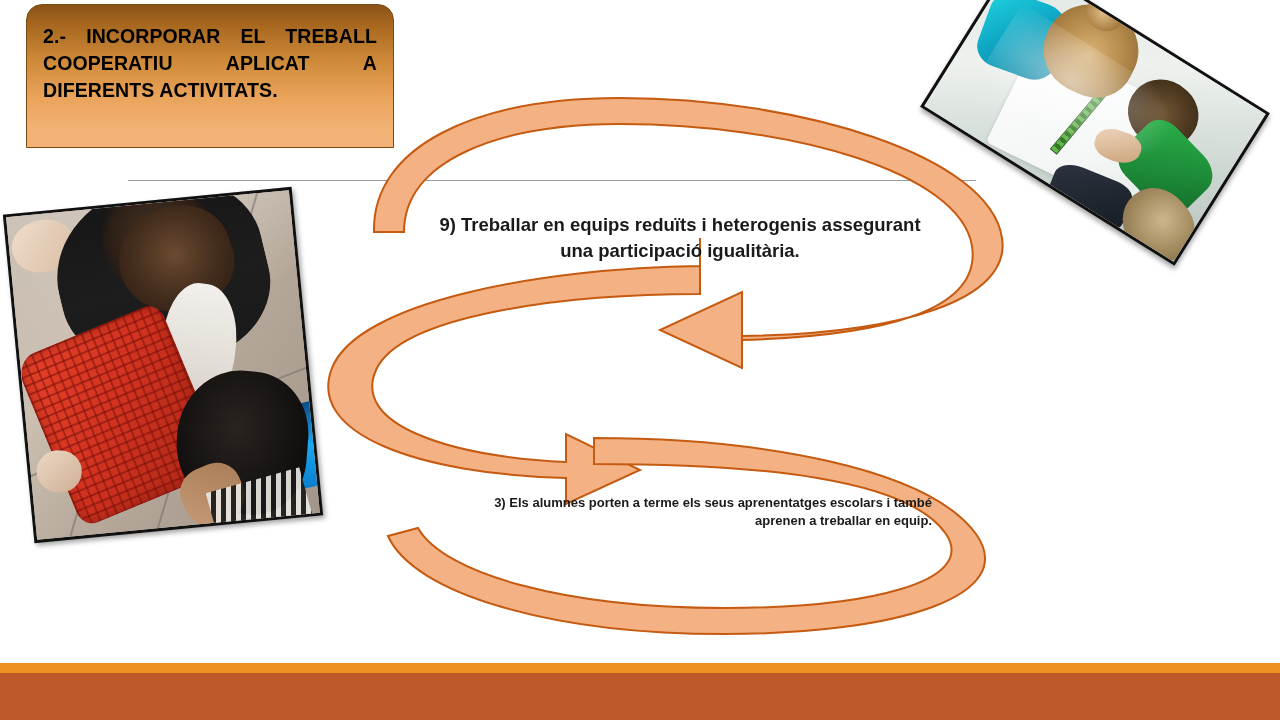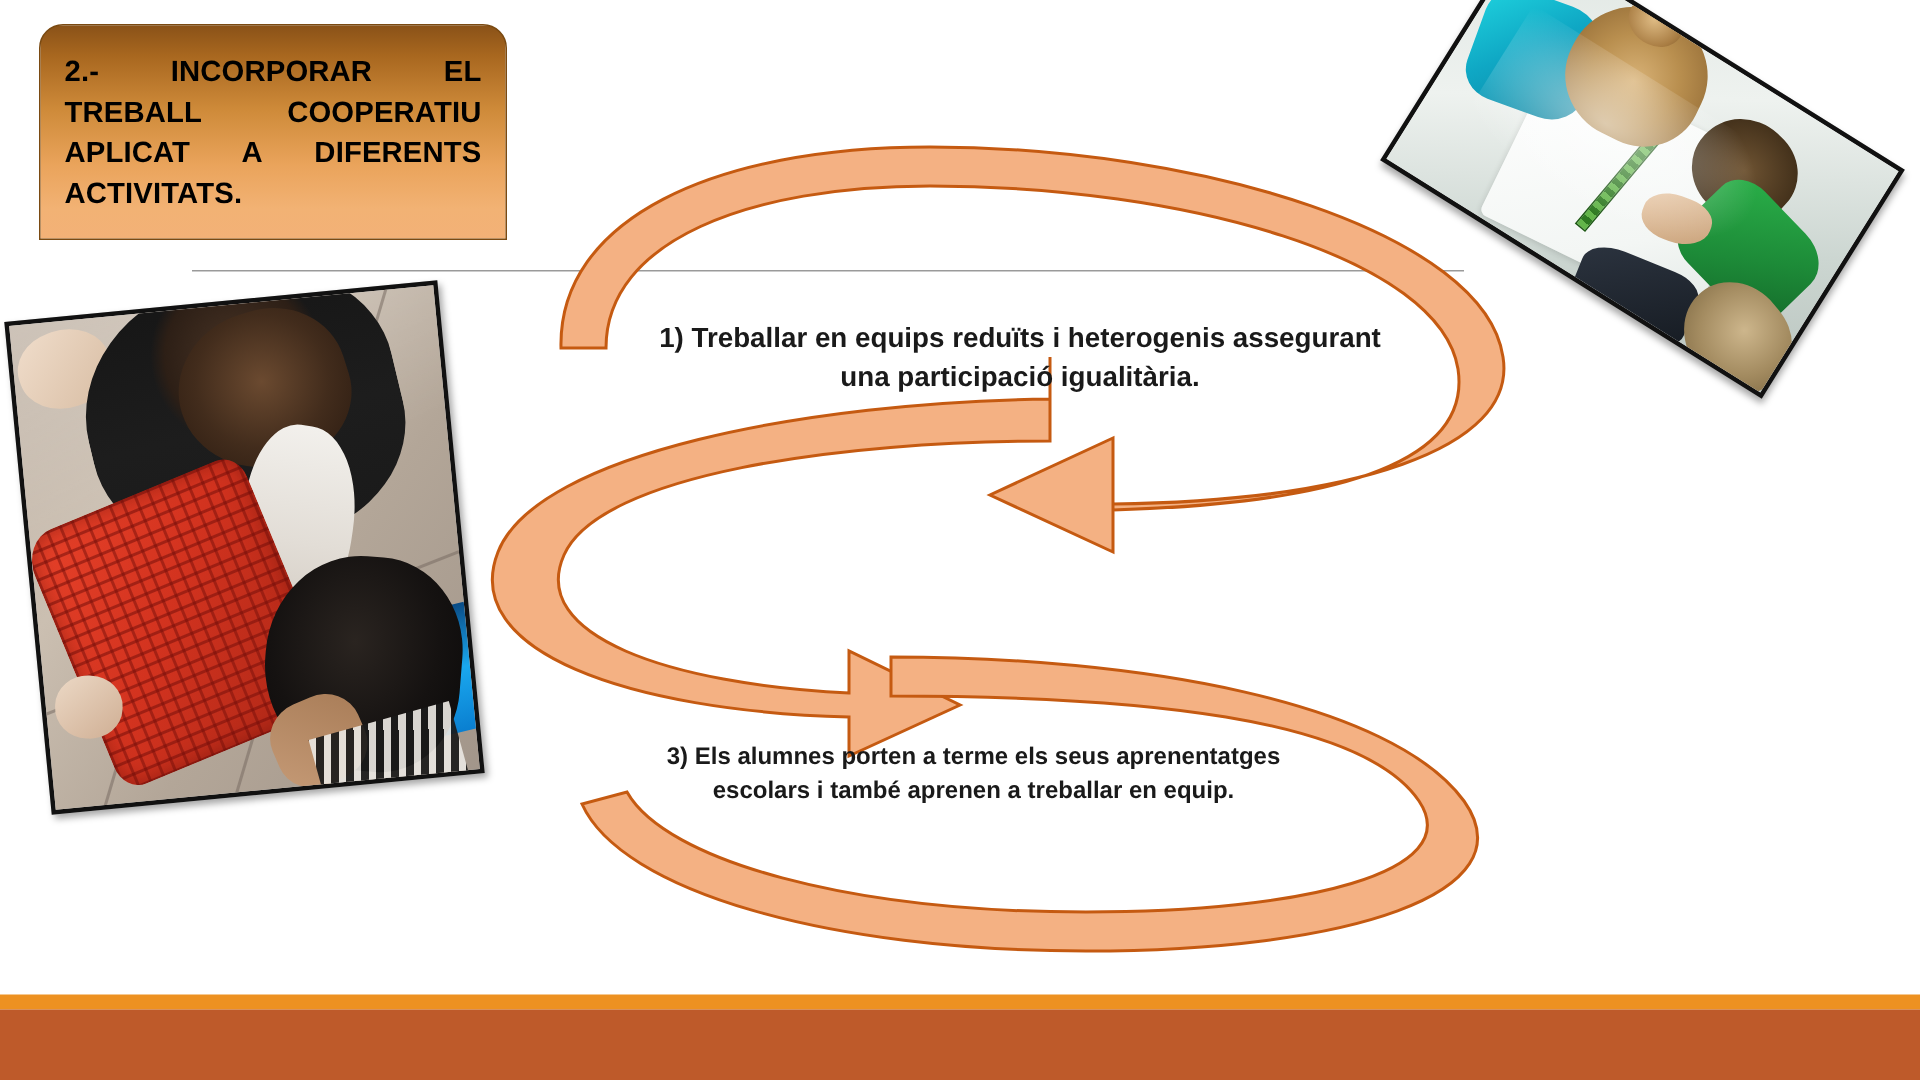--- a/index.html
+++ b/index.html
@@ -15,22 +15,22 @@
     width: 1280px;
     height: 720px;
     background: #ffffff;
     overflow: hidden;
   }
 
   
   #title-box {
     position: absolute;
     left: 26px;
-    top: 16px;
-    width: 312px;
+    top: 4px;
+    width: 368px;
     height: 144px;
     box-sizing: border-box;
     border: 1px solid #7a4a12;
     border-radius: 16px 16px 0 0;
     background: linear-gradient(to bottom,
                 #8a5218 0%,
                 #a8671f 14%,
                 #cf8b3a 40%,
                 #eaa45c 66%,
                 #f2b274 86%,
@@ -306,22 +306,23 @@
   }
   #step-1 {
     left: 432px; top: 212px; width: 496px;
     font-size: 18.5px;
   }
   #step-2 {
     left: 398px; top: 363px; width: 488px;
     font-size: 18.5px;
   }
   #step-3 {
-    left: 416px; top: 494px; width: 466px;
-    font-size: 16px;
+    left: 466px; top: 494px; width: 466px;
+    font-size: 13px;
+    text-align: right;
   }
 
   
   #bottom-strip {
     position: absolute;
     left: 0; top: 663px;
     width: 1280px; height: 10px;
     background: #ED9121;
   }
   #bottom-band {
@@ -410,19 +411,19 @@
          C 760,438 928,468 976,534
          C 1020,596 898,634 724,634
          C 552,634 414,594 388,536
          L 418,528
          C 444,574 566,608 724,608
          C 868,608 978,582 946,534
          C 908,478 758,464 594,464
          Z"></path>
   </svg>
 
-  <div class="step-text" id="step-1">1) Treballar en equips reduïts i heterogenis assegurant una participació igualitària.</div>
+  <div class="step-text" id="step-1">9) Treballar en equips reduïts i heterogenis assegurant una participació igualitària.</div>
   <div class="step-text" id="step-3">3) Els alumnes porten a terme els seus aprenentatges escolars i també aprenen a treballar en equip.</div>
 
   <div id="bottom-strip"></div>
   <div id="bottom-band"></div>
 
 </div>
 
 </body></html>

